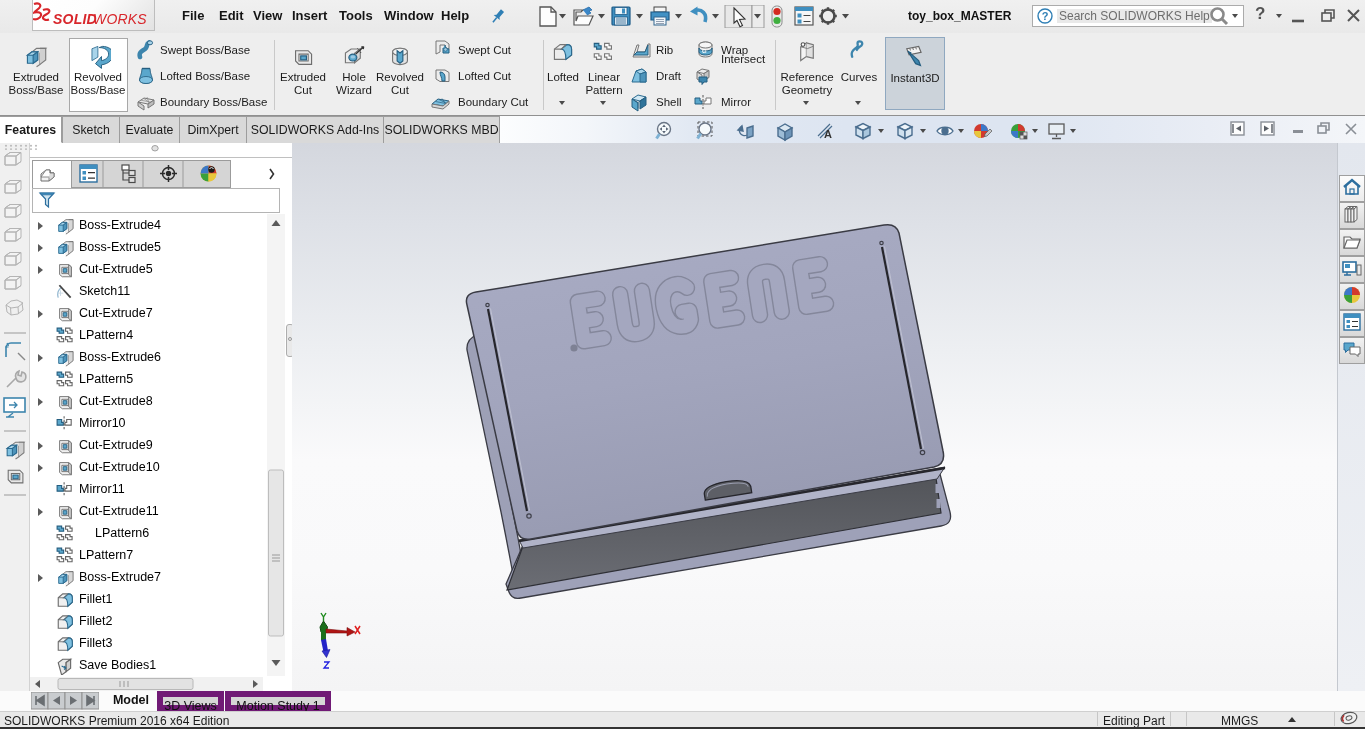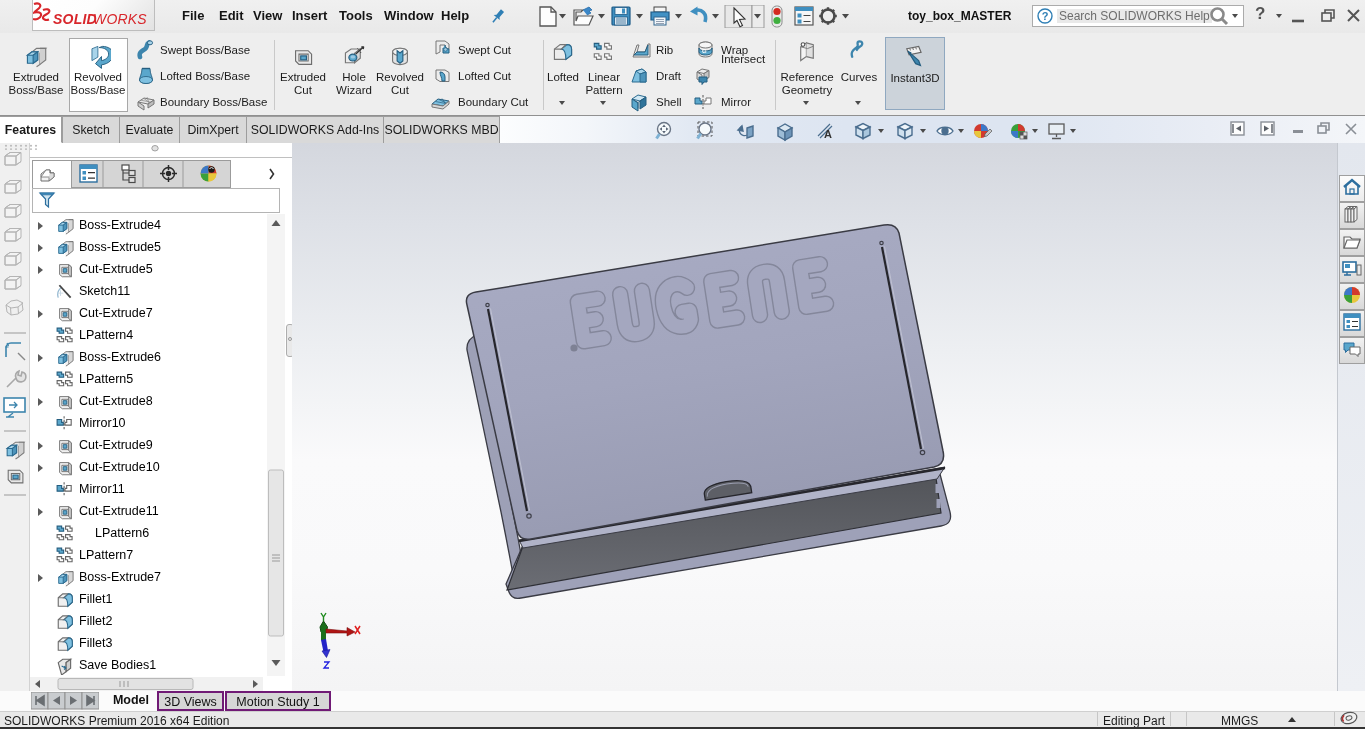--- a/index.html
+++ b/index.html
@@ -21,21 +21,21 @@
   #leftstrip{left:0;top:143px;width:30px;height:548px;background:#f0f0f0;border-right:1px solid #d2d2d2;box-sizing:border-box;}
   #panel{left:30px;top:143px;width:262px;height:548px;background:#ffffff;}
   #viewport{left:292px;top:143px;width:1045px;height:548px;background:linear-gradient(180deg,#d4d7de 0%,#dee1e7 15%,#edeff2 38%,#fafafb 58%,#f9f9fa 78%,#f4f4f5 100%);}
   #taskpane{left:1337px;top:143px;width:28px;height:548px;background:linear-gradient(180deg,#e3e7ee,#eef0f4);border-left:1px solid #c4c8cf;box-sizing:border-box;}
   .tpbtn{left:1339px;width:26px;height:27px;background:linear-gradient(180deg,#f2f2f2,#d8d8d8);border:1px solid #9f9f9f;box-sizing:border-box;}
   
   .trow{left:79px;font-size:12.5px;color:#000;}
   .tarrow{left:38px;width:0;height:0;border-top:4px solid transparent;border-bottom:4px solid transparent;border-left:5px solid #5a5a5a;}
   
   #bottabs{left:0;top:691px;width:1365px;height:20px;background:#fbfbfb;}
-  .btab{top:691px;height:20px;background:#d6d6d6;border:2px solid #701a75;box-sizing:border-box;font-size:12.5px;color:#111;text-align:center;line-height:19px;}
+  .btab{top:691px;height:20px;background:#d6d6d6;border:6px solid #701a75;box-sizing:border-box;font-size:12.5px;color:#111;text-align:center;line-height:19px;}
   #statusbar{left:0;top:711px;width:1365px;height:16px;background:#e9e9e9;border-top:1px solid #cfcfcf;box-sizing:border-box;font-size:12px;color:#1a1a1a;}
   #bottomline{left:0;top:727px;width:1365px;height:2px;background:#333333;}
 </style></head>
 <body>
 <div class="abs" id="titlebar"></div>
 <div class="abs" id="logopanel">
  <svg class="abs" style="left:0px;top:1px;" width="122" height="29" viewBox="0 0 122 29">
   <g fill="none" stroke="#d8262b">
    <path d="M1,3 C5,1.5 8,3 7.2,5.5 C6.4,8 2.5,9.5 1.2,11.5 C5,10.5 8.8,11.5 8,14.5 C7.2,17.5 3,19 0,18" stroke-width="2.1"></path>
    <path d="M10,9 C13.5,7.5 17,8.3 16.3,10.7 C15.6,13.1 10.8,13.8 10.1,16 C9.4,18.2 12.5,19.8 16,18.5" stroke-width="2.1"></path>

